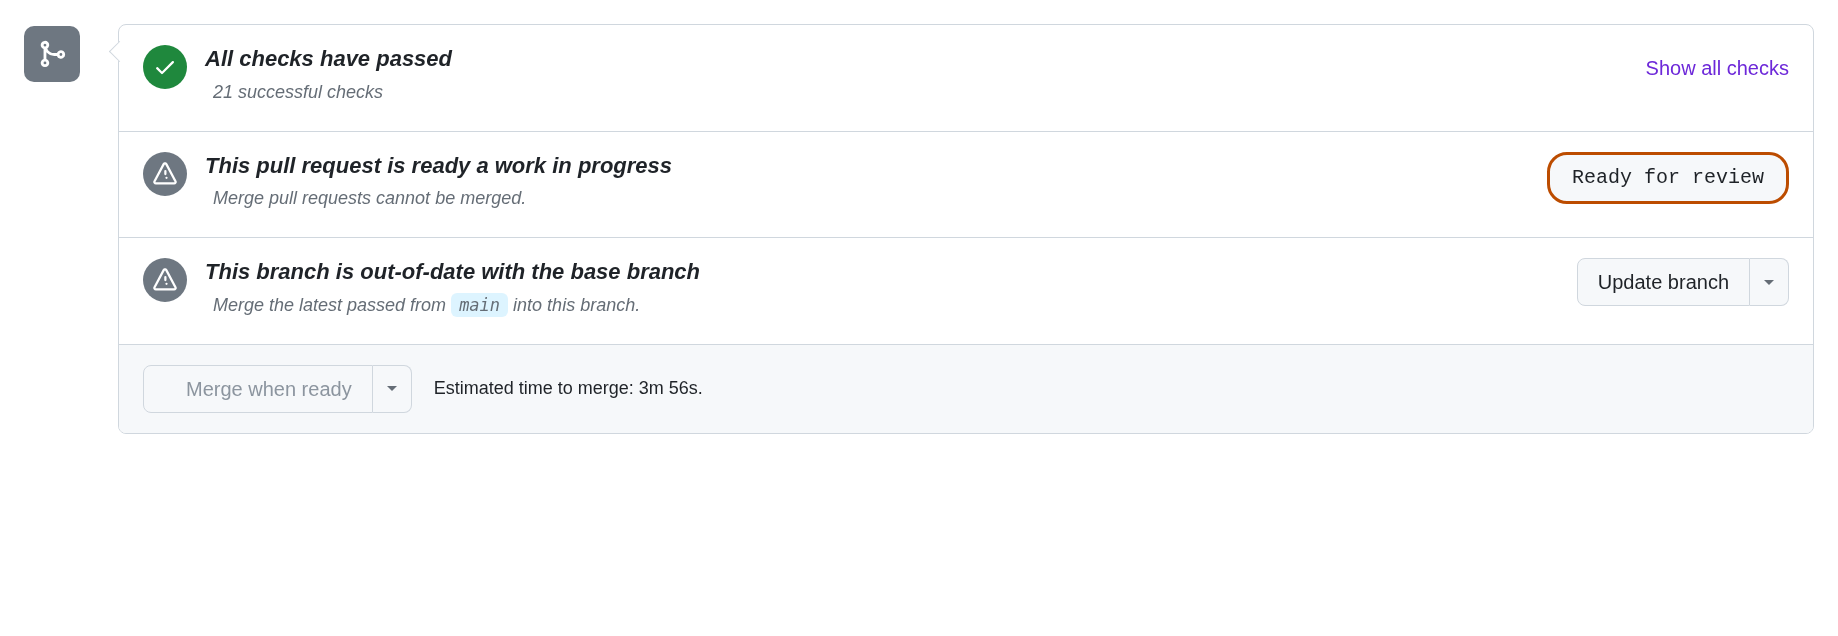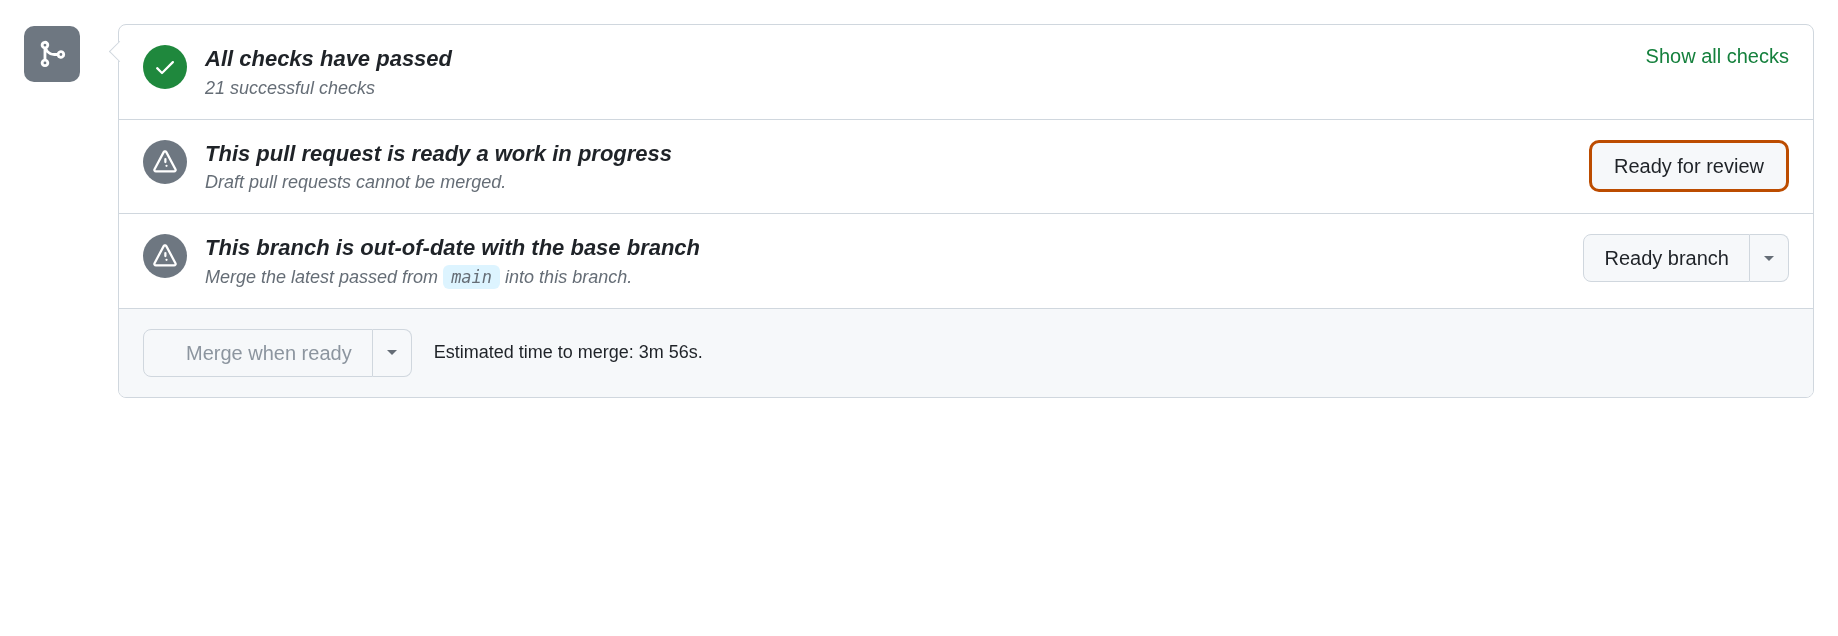--- a/index.html
+++ b/index.html
@@ -76,50 +76,52 @@
   .section-body { flex: 1; min-width: 0; font-style: italic; }
   .section-title {
     font-size: 22px;
     font-weight: 600;
     margin: 0 0 4px 0;
     line-height: 1.3;
   }
   .section-sub {
     font-size: 18px;
     color: #656d76;
-    margin: 0;
+    margin: 8px;
   }
   .section-action {
     flex-shrink: 0;
     display: flex;
     align-items: center;
   }
   .link {
-    color: #15803d;
+    color: #6d28d9;
     font-size: 20px;
     text-decoration: none;
     cursor: pointer;
+    margin-top: 12px;
   }
   .btn {
     font-size: 20px;
     padding: 10px 20px;
     border: 1px solid #d0d7de;
     border-radius: 8px;
     background: #f6f8fa;
     color: #1f2328;
     cursor: pointer;
     font-family: inherit;
     display: inline-flex;
     align-items: center;
     line-height: 1.3;
   }
   .btn.outlined {
     border: 3px solid #bc4c00;
-    border-radius: 10px;
+    border-radius: 20px;
     padding: 10px 22px;
+    font-family: Liberation Mono, monospace;
   }
   .btn-group { display: flex; }
   .btn-group .btn:first-child { border-top-right-radius: 0; border-bottom-right-radius: 0; }
   .btn-group .btn.caret {
     border-top-left-radius: 0;
     border-bottom-left-radius: 0;
     border-left: none;
     padding: 10px 14px;
   }
   .btn.disabled {
@@ -187,21 +189,21 @@
     </div>
 
     <div class="section">
       <div class="status-icon neutral">
         <svg viewBox="0 0 16 16" width="24" height="24" fill="currentColor">
           <path d="M6.457 1.047c.659-1.234 2.427-1.234 3.086 0l6.082 11.378A1.75 1.75 0 0 1 14.082 15H1.918a1.75 1.75 0 0 1-1.543-2.575Zm1.763.707a.25.25 0 0 0-.44 0L1.698 13.132a.25.25 0 0 0 .22.368h12.164a.25.25 0 0 0 .22-.368Zm.03 8.746a.75.75 0 1 0 1.5 0 .75.75 0 0 0-1.5 0ZM9 6a.75.75 0 0 0-1.5 0v2a.75.75 0 0 0 1.5 0Z"></path>
         </svg>
       </div>
       <div class="section-body">
         <h3 class="section-title">This pull request is ready a work in progress</h3>
-        <p class="section-sub">Draft pull requests cannot be merged.</p>
+        <p class="section-sub">Merge pull requests cannot be merged.</p>
       </div>
       <div class="section-action">
         <button class="btn outlined">Ready for review</button>
       </div>
     </div>
 
     <div class="section">
       <div class="status-icon neutral">
         <svg viewBox="0 0 16 16" width="24" height="24" fill="currentColor">
           <path d="M6.457 1.047c.659-1.234 2.427-1.234 3.086 0l6.082 11.378A1.75 1.75 0 0 1 14.082 15H1.918a1.75 1.75 0 0 1-1.543-2.575Zm1.763.707a.25.25 0 0 0-.44 0L1.698 13.132a.25.25 0 0 0 .22.368h12.164a.25.25 0 0 0 .22-.368Zm.03 8.746a.75.75 0 1 0 1.5 0 .75.75 0 0 0-1.5 0ZM9 6a.75.75 0 0 0-1.5 0v2a.75.75 0 0 0 1.5 0Z"></path>
@@ -210,21 +212,21 @@
       <div class="section-body">
         <h3 class="section-title">This branch is out-of-date with the base branch</h3>
         <p class="section-sub">
           <span>Merge the latest passed from </span>
           <span class="branch-code">main</span>
           <span> into this branch.</span>
         </p>
       </div>
       <div class="section-action">
         <div class="btn-group">
-          <button class="btn">Ready branch</button>
+          <button class="btn">Update branch</button>
           <button class="btn caret">
             <span class="caret-down"></span>
           </button>
         </div>
       </div>
     </div>
 
     <div class="footer">
       <div class="btn-group">
         <button class="btn disabled">Merge when ready</button>

